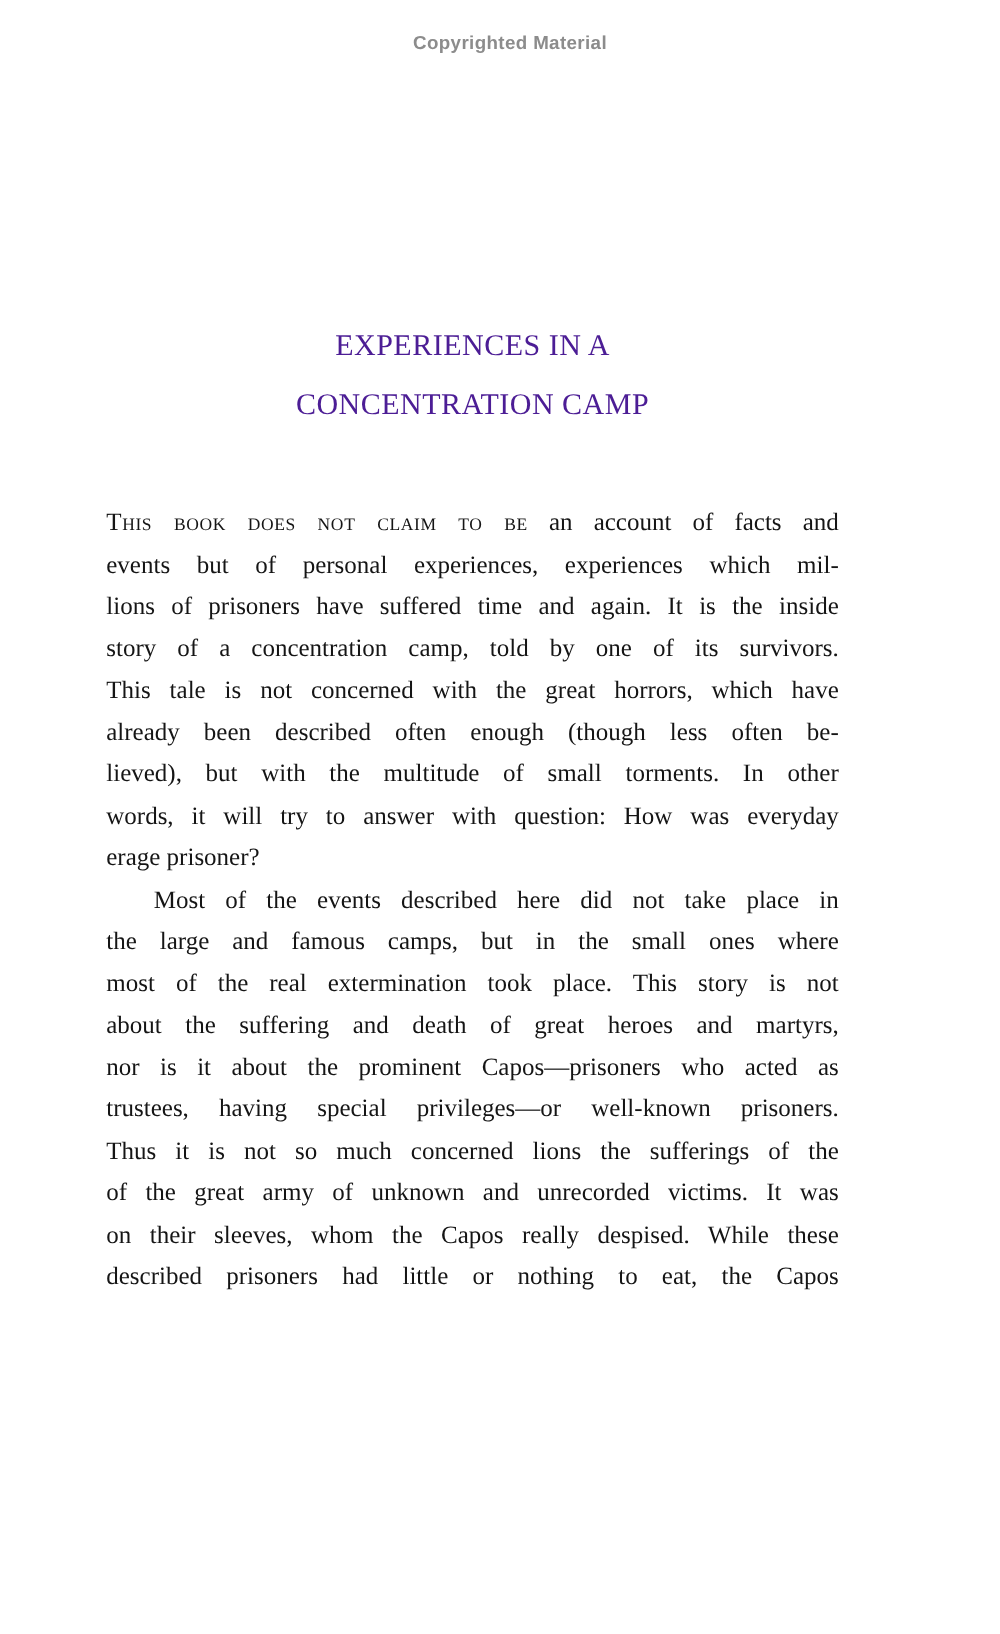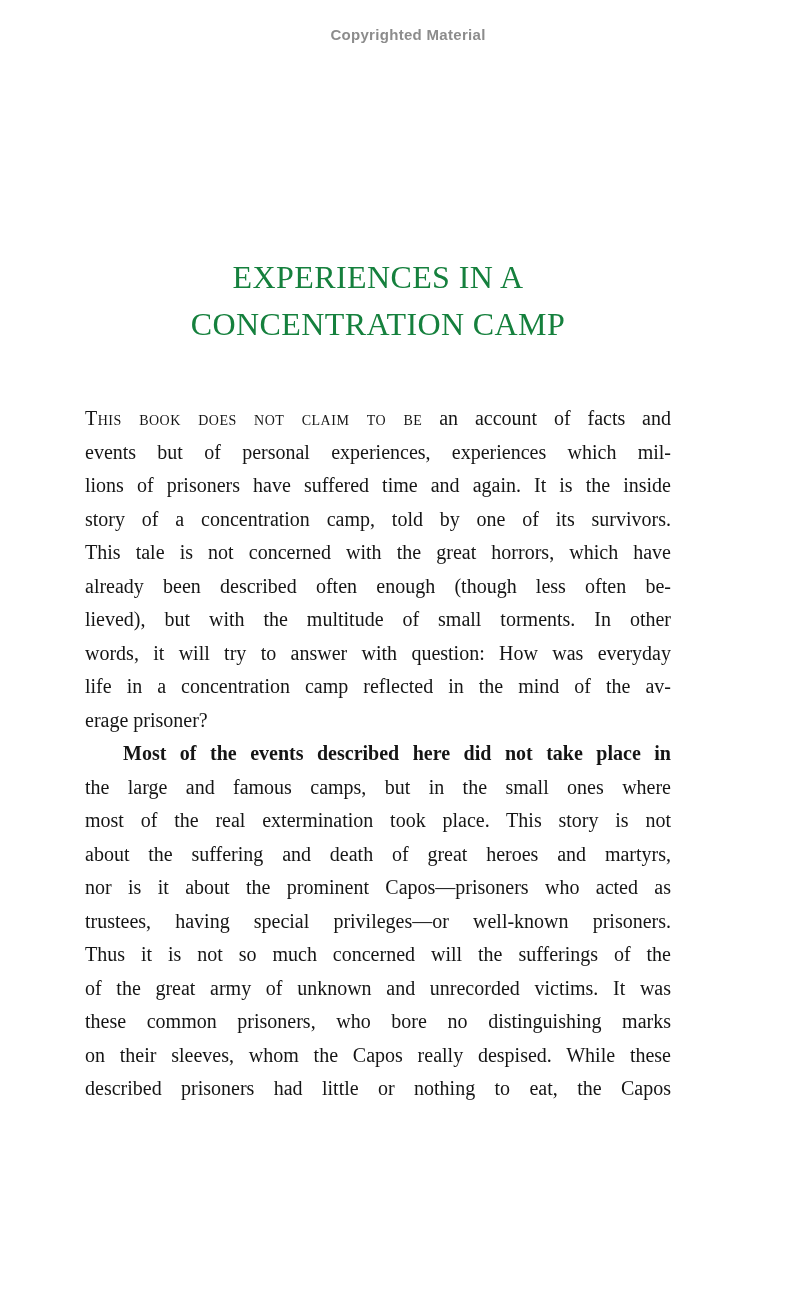--- a/index.html
+++ b/index.html
@@ -29,24 +29,24 @@
   }
   .copyright-notice.top { top: 26px; padding-left: 8px; }
   .copyright-notice.bottom { top: 1263px; padding-left: 8px; }
 
   .chapter-title {
     position: absolute;
     top: 254px;
     left: 85px;
     width: 586px;
     text-align: center;
-    font-size: 32px;
+    font-size: 24px;
     line-height: 47px;
     letter-spacing: 0.4px;
-    color: #15803d;
+    color: #4c1d95;
     font-weight: 400;
   }
 
   .body-text {
     position: absolute;
     top: 402px;
     left: 85px;
     width: 586px;
     font-size: 20px;
     line-height: 33.5px;
@@ -55,21 +55,20 @@
   .line {
     text-align: justify;
     text-align-last: justify;
     white-space: normal;
   }
   .para1 .line:last-child {
     text-align-last: left;
   }
   .para2 .line:first-child {
     text-indent: 38px;
-    font-weight: bold;
   }
   .smallcaps {
     font-variant: small-caps;
     letter-spacing: 0.5px;
   }
 
   .page-number {
     position: absolute;
     top: 1174px;
     left: 85px;
@@ -106,34 +105,32 @@
         <span class="smallcaps">This book does not claim to be</span><span> an account of facts and</span>
       </div>
       <div>
           <div class="line">events but of personal experiences, experiences which mil-</div>
           <div class="line">lions of prisoners have suffered time and again. It is the inside</div>
           <div class="line">story of a concentration camp, told by one of its survivors.</div>
           <div class="line">This tale is not concerned with the great horrors, which have</div>
           <div class="line">already been described often enough (though less often be-</div>
           <div class="line">lieved), but with the multitude of small torments. In other</div>
           <div class="line">words, it will try to answer with question: How was everyday</div>
-          <div class="line">life in a concentration camp reflected in the mind of the av-</div>
           <div class="line">erage prisoner?</div>
         </div>
     </div>
     <div class="para2">
         <div class="line">Most of the events described here did not take place in</div>
         <div class="line">the large and famous camps, but in the small ones where</div>
         <div class="line">most of the real extermination took place. This story is not</div>
         <div class="line">about the suffering and death of great heroes and martyrs,</div>
         <div class="line">nor is it about the prominent Capos—prisoners who acted as</div>
         <div class="line">trustees, having special privileges—or well-known prisoners.</div>
-        <div class="line">Thus it is not so much concerned will the sufferings of the</div>
+        <div class="line">Thus it is not so much concerned lions the sufferings of the</div>
         <div class="line">of the great army of unknown and unrecorded victims. It was</div>
-        <div class="line">these common prisoners, who bore no distinguishing marks</div>
         <div class="line">on their sleeves, whom the Capos really despised. While these</div>
         <div class="line">described prisoners had little or nothing to eat, the Capos</div>
       </div>
   </div>
 
   <div class="page-number">3</div>
 
   <div class="copyright-notice bottom">Copyrighted Material</div>
 
   <div class="scan-artifact-bar"></div>

